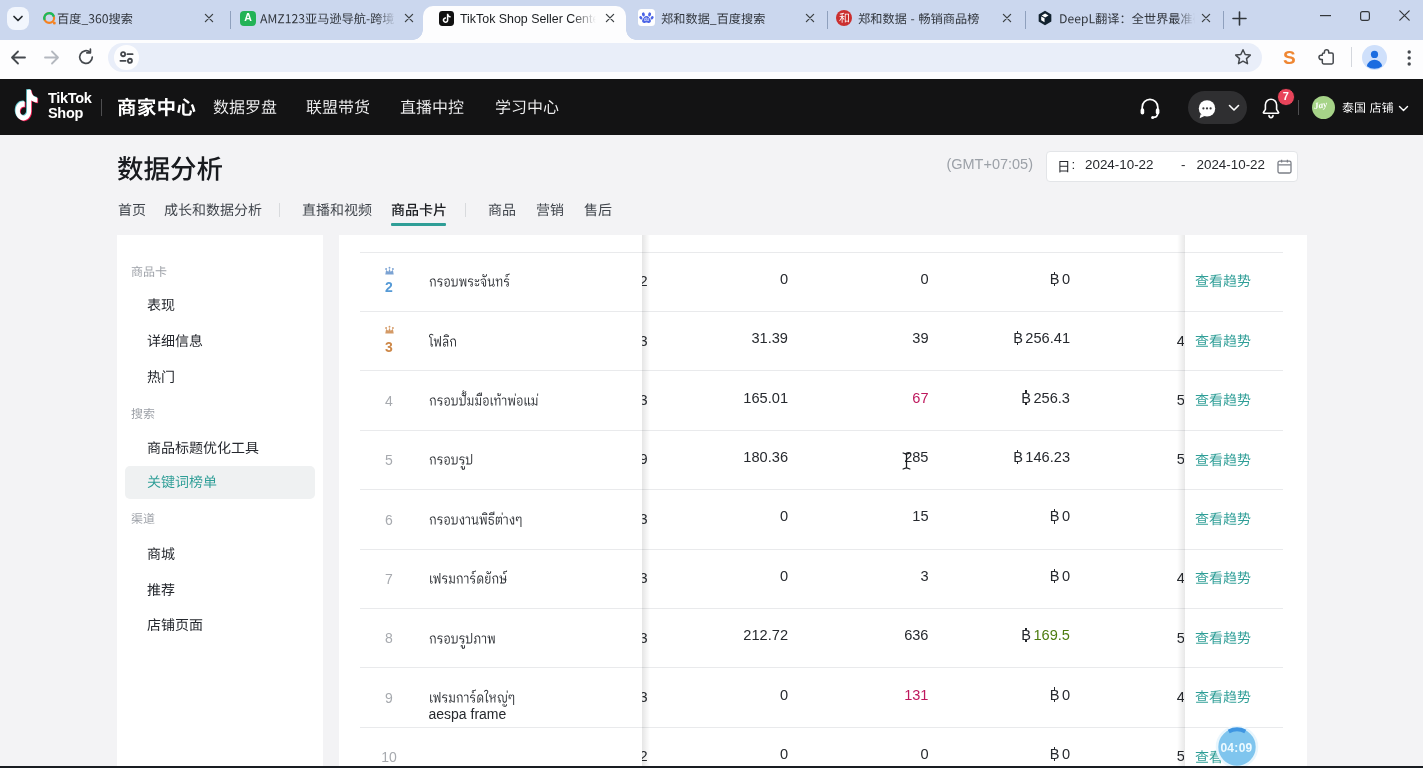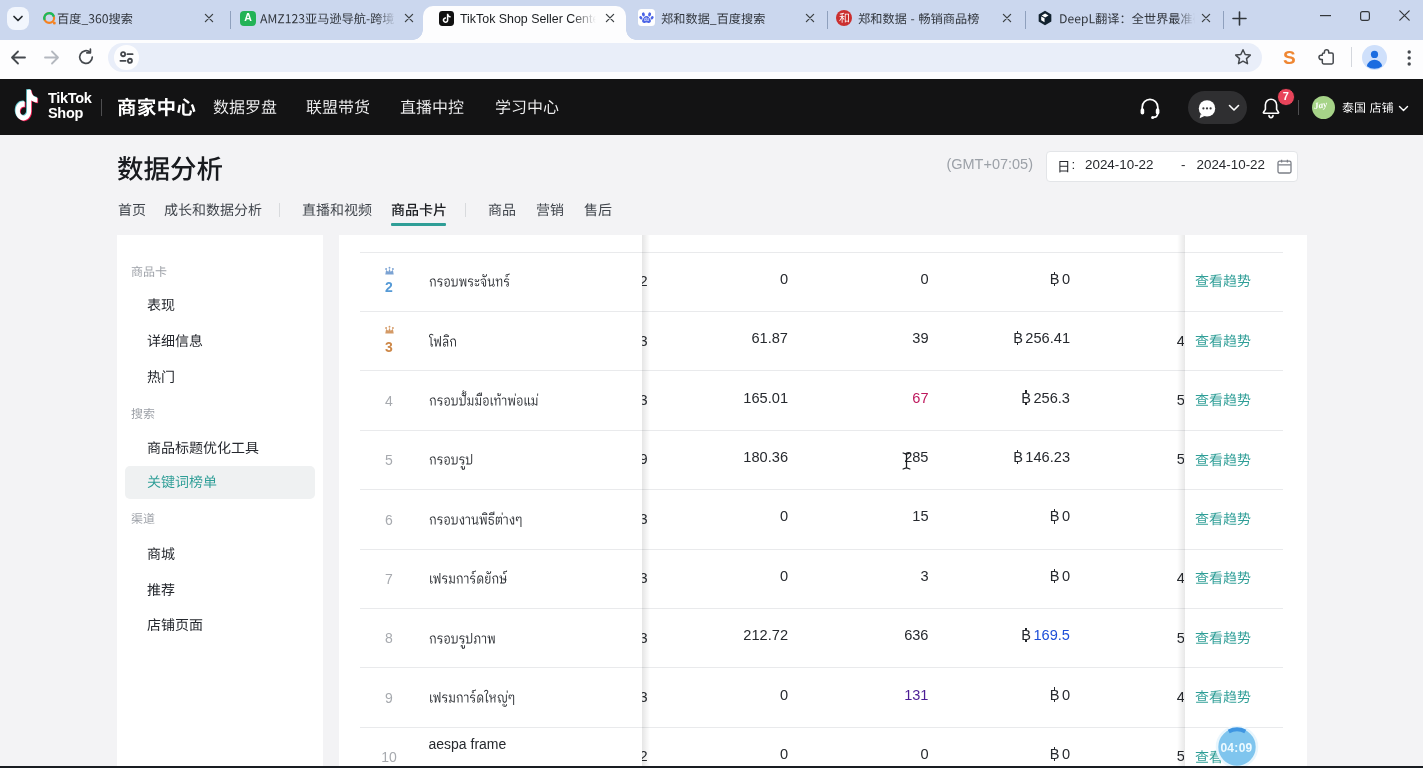--- a/index.html
+++ b/index.html
@@ -454,21 +454,21 @@
     <div style="position:absolute;left:428.5px;top:331.5px;line-height:0"><svg width="28.0" height="18.9" viewBox="0 0 28.0 18.9" style="overflow:visible;" fill="#26292e">
         <use href="#g125" transform="translate(0.0 14.50) scale(0.011600 -0.014500)"></use>
         <use href="#g126" transform="translate(4.4 14.50) scale(0.011600 -0.014500)"></use>
         <use href="#g127" transform="translate(13.1 14.50) scale(0.011600 -0.014500)"></use>
         <use href="#g128" transform="translate(20.3 14.50) scale(0.011600 -0.014500)"></use>
         <use href="#g110" transform="translate(20.3 14.50) scale(0.011600 -0.014500)"></use>
       </svg></div>
     <div style="position:absolute;left:642px;top:332.6px;width:8px;height:18px;overflow:hidden">
       <div style="position:absolute;left:-2.5px;top:0;font:14.6px 'Liberation Sans',sans-serif;color:#26292e">3</div>
     </div>
-    <div style="position:absolute;right:635.0px;top:330.1px;font:400 14.6px 'Liberation Sans',sans-serif;color:#26292e;white-space:nowrap">61.87</div>
+    <div style="position:absolute;right:635.0px;top:330.1px;font:400 14.6px 'Liberation Sans',sans-serif;color:#26292e;white-space:nowrap">31.39</div>
     <div style="position:absolute;right:494.5px;top:330.1px;font:400 14.6px 'Liberation Sans',sans-serif;color:#26292e;white-space:nowrap">39</div>
     <div style="position:absolute;right:353.0px;top:330.1px;font:400 14.6px 'Liberation Sans',sans-serif;color:#26292e;white-space:nowrap">256.41</div>
     <div style="position:absolute;left:1013.2px;top:330.1px;font:400 14.6px 'Liberation Sans',sans-serif;color:#26292e;white-space:nowrap">B</div>
     <div style="position:absolute;left:1017.3px;top:331.0px;width:1.2px;height:2.4px;background:#26292e"></div>
     <div style="position:absolute;left:1017.3px;top:343.1px;width:1.2px;height:2.4px;background:#26292e"></div>
     <div style="position:absolute;left:1176.8px;top:332.6px;width:7.5px;height:18px;overflow:hidden">
       <div style="position:absolute;left:0;top:0;font:14.6px 'Liberation Sans',sans-serif;color:#26292e">4</div>
     </div>
     <div style="position:absolute;left:1194.5px;top:331.8px;line-height:0"><svg width="56.0" height="18.2" viewBox="0 0 56.0 18.2" style="overflow:visible;" fill="#2f9e97">
         <use href="#g121" transform="translate(0.0 14.00) scale(0.014000 -0.014000)"></use>
@@ -626,21 +626,21 @@
         <use href="#g129" transform="translate(36.4 14.50) scale(0.011600 -0.014500)"></use>
         <use href="#g146" transform="translate(44.3 14.50) scale(0.011600 -0.014500)"></use>
         <use href="#g134" transform="translate(52.4 14.50) scale(0.011600 -0.014500)"></use>
         <use href="#g114" transform="translate(58.2 14.50) scale(0.011600 -0.014500)"></use>
       </svg></div>
     <div style="position:absolute;left:642px;top:629.6px;width:8px;height:18px;overflow:hidden">
       <div style="position:absolute;left:-2.5px;top:0;font:14.6px 'Liberation Sans',sans-serif;color:#26292e">3</div>
     </div>
     <div style="position:absolute;right:635.0px;top:627.1px;font:400 14.6px 'Liberation Sans',sans-serif;color:#26292e;white-space:nowrap">212.72</div>
     <div style="position:absolute;right:494.5px;top:627.1px;font:400 14.6px 'Liberation Sans',sans-serif;color:#26292e;white-space:nowrap">636</div>
-    <div style="position:absolute;right:353.0px;top:627.1px;font:400 14.6px 'Liberation Sans',sans-serif;color:#1d4ed8;white-space:nowrap">169.5</div>
+    <div style="position:absolute;right:353.0px;top:627.1px;font:400 14.6px 'Liberation Sans',sans-serif;color:#4d7c0f;white-space:nowrap">169.5</div>
     <div style="position:absolute;left:1021.3px;top:627.1px;font:400 14.6px 'Liberation Sans',sans-serif;color:#26292e;white-space:nowrap">B</div>
     <div style="position:absolute;left:1025.4px;top:628.0px;width:1.2px;height:2.4px;background:#26292e"></div>
     <div style="position:absolute;left:1025.4px;top:640.1px;width:1.2px;height:2.4px;background:#26292e"></div>
     <div style="position:absolute;left:1176.8px;top:629.6px;width:7.5px;height:18px;overflow:hidden">
       <div style="position:absolute;left:0;top:0;font:14.6px 'Liberation Sans',sans-serif;color:#26292e">5</div>
     </div>
     <div style="position:absolute;left:1194.5px;top:628.8px;line-height:0"><svg width="56.0" height="18.2" viewBox="0 0 56.0 18.2" style="overflow:visible;" fill="#2f9e97">
         <use href="#g121" transform="translate(0.0 14.00) scale(0.014000 -0.014000)"></use>
         <use href="#g122" transform="translate(14.0 14.00) scale(0.014000 -0.014000)"></use>
         <use href="#g123" transform="translate(28.0 14.00) scale(0.014000 -0.014000)"></use>
@@ -660,36 +660,36 @@
         <use href="#g147" transform="translate(55.3 14.50) scale(0.011600 -0.014500)"></use>
         <use href="#g148" transform="translate(59.7 14.50) scale(0.011600 -0.014500)"></use>
         <use href="#g149" transform="translate(67.9 14.50) scale(0.011600 -0.014500)"></use>
         <use href="#g135" transform="translate(79.0 14.50) scale(0.011600 -0.014500)"></use>
         <use href="#g142" transform="translate(79.0 14.50) scale(0.011600 -0.014500)"></use>
       </svg></div>
     <div style="position:absolute;left:642px;top:689.0px;width:8px;height:18px;overflow:hidden">
       <div style="position:absolute;left:-2.5px;top:0;font:14.6px 'Liberation Sans',sans-serif;color:#26292e">3</div>
     </div>
     <div style="position:absolute;right:635.0px;top:686.5px;font:400 14.6px 'Liberation Sans',sans-serif;color:#26292e;white-space:nowrap">0</div>
-    <div style="position:absolute;right:494.5px;top:686.5px;font:400 14.6px 'Liberation Sans',sans-serif;color:#4c1d95;white-space:nowrap">131</div>
+    <div style="position:absolute;right:494.5px;top:686.5px;font:400 14.6px 'Liberation Sans',sans-serif;color:#be185d;white-space:nowrap">131</div>
     <div style="position:absolute;right:353.0px;top:686.5px;font:400 14.6px 'Liberation Sans',sans-serif;color:#26292e;white-space:nowrap">0</div>
     <div style="position:absolute;left:1049.7px;top:686.5px;font:400 14.6px 'Liberation Sans',sans-serif;color:#26292e;white-space:nowrap">B</div>
     <div style="position:absolute;left:1053.8px;top:687.4px;width:1.2px;height:2.4px;background:#26292e"></div>
     <div style="position:absolute;left:1053.8px;top:699.5px;width:1.2px;height:2.4px;background:#26292e"></div>
     <div style="position:absolute;left:1176.8px;top:689.0px;width:7.5px;height:18px;overflow:hidden">
       <div style="position:absolute;left:0;top:0;font:14.6px 'Liberation Sans',sans-serif;color:#26292e">4</div>
     </div>
     <div style="position:absolute;left:1194.5px;top:688.2px;line-height:0"><svg width="56.0" height="18.2" viewBox="0 0 56.0 18.2" style="overflow:visible;" fill="#2f9e97">
         <use href="#g121" transform="translate(0.0 14.00) scale(0.014000 -0.014000)"></use>
         <use href="#g122" transform="translate(14.0 14.00) scale(0.014000 -0.014000)"></use>
         <use href="#g123" transform="translate(28.0 14.00) scale(0.014000 -0.014000)"></use>
         <use href="#g124" transform="translate(42.0 14.00) scale(0.014000 -0.014000)"></use>
       </svg></div>
     <div style="position:absolute;left:374px;top:749.2px;width:30px;text-align:center;font:14px 'Liberation Sans',sans-serif;color:#a7aaaf">10</div>
-    <div style="position:absolute;left:428.5px;top:736px;font:400 14.0px 'Liberation Sans',sans-serif;color:#26292e;white-space:nowrap">aespa frame</div>
+    <div style="position:absolute;left:428.5px;top:706px;font:400 14.0px 'Liberation Sans',sans-serif;color:#26292e;white-space:nowrap">aespa frame</div>
     <div style="position:absolute;left:642px;top:748.4px;width:8px;height:18px;overflow:hidden">
       <div style="position:absolute;left:-2.5px;top:0;font:14.6px 'Liberation Sans',sans-serif;color:#26292e">2</div>
     </div>
     <div style="position:absolute;right:635.0px;top:745.9px;font:400 14.6px 'Liberation Sans',sans-serif;color:#26292e;white-space:nowrap">0</div>
     <div style="position:absolute;right:494.5px;top:745.9px;font:400 14.6px 'Liberation Sans',sans-serif;color:#26292e;white-space:nowrap">0</div>
     <div style="position:absolute;right:353.0px;top:745.9px;font:400 14.6px 'Liberation Sans',sans-serif;color:#26292e;white-space:nowrap">0</div>
     <div style="position:absolute;left:1049.7px;top:745.9px;font:400 14.6px 'Liberation Sans',sans-serif;color:#26292e;white-space:nowrap">B</div>
     <div style="position:absolute;left:1053.8px;top:746.8px;width:1.2px;height:2.4px;background:#26292e"></div>
     <div style="position:absolute;left:1053.8px;top:758.9px;width:1.2px;height:2.4px;background:#26292e"></div>
     <div style="position:absolute;left:1176.8px;top:748.4px;width:7.5px;height:18px;overflow:hidden">

